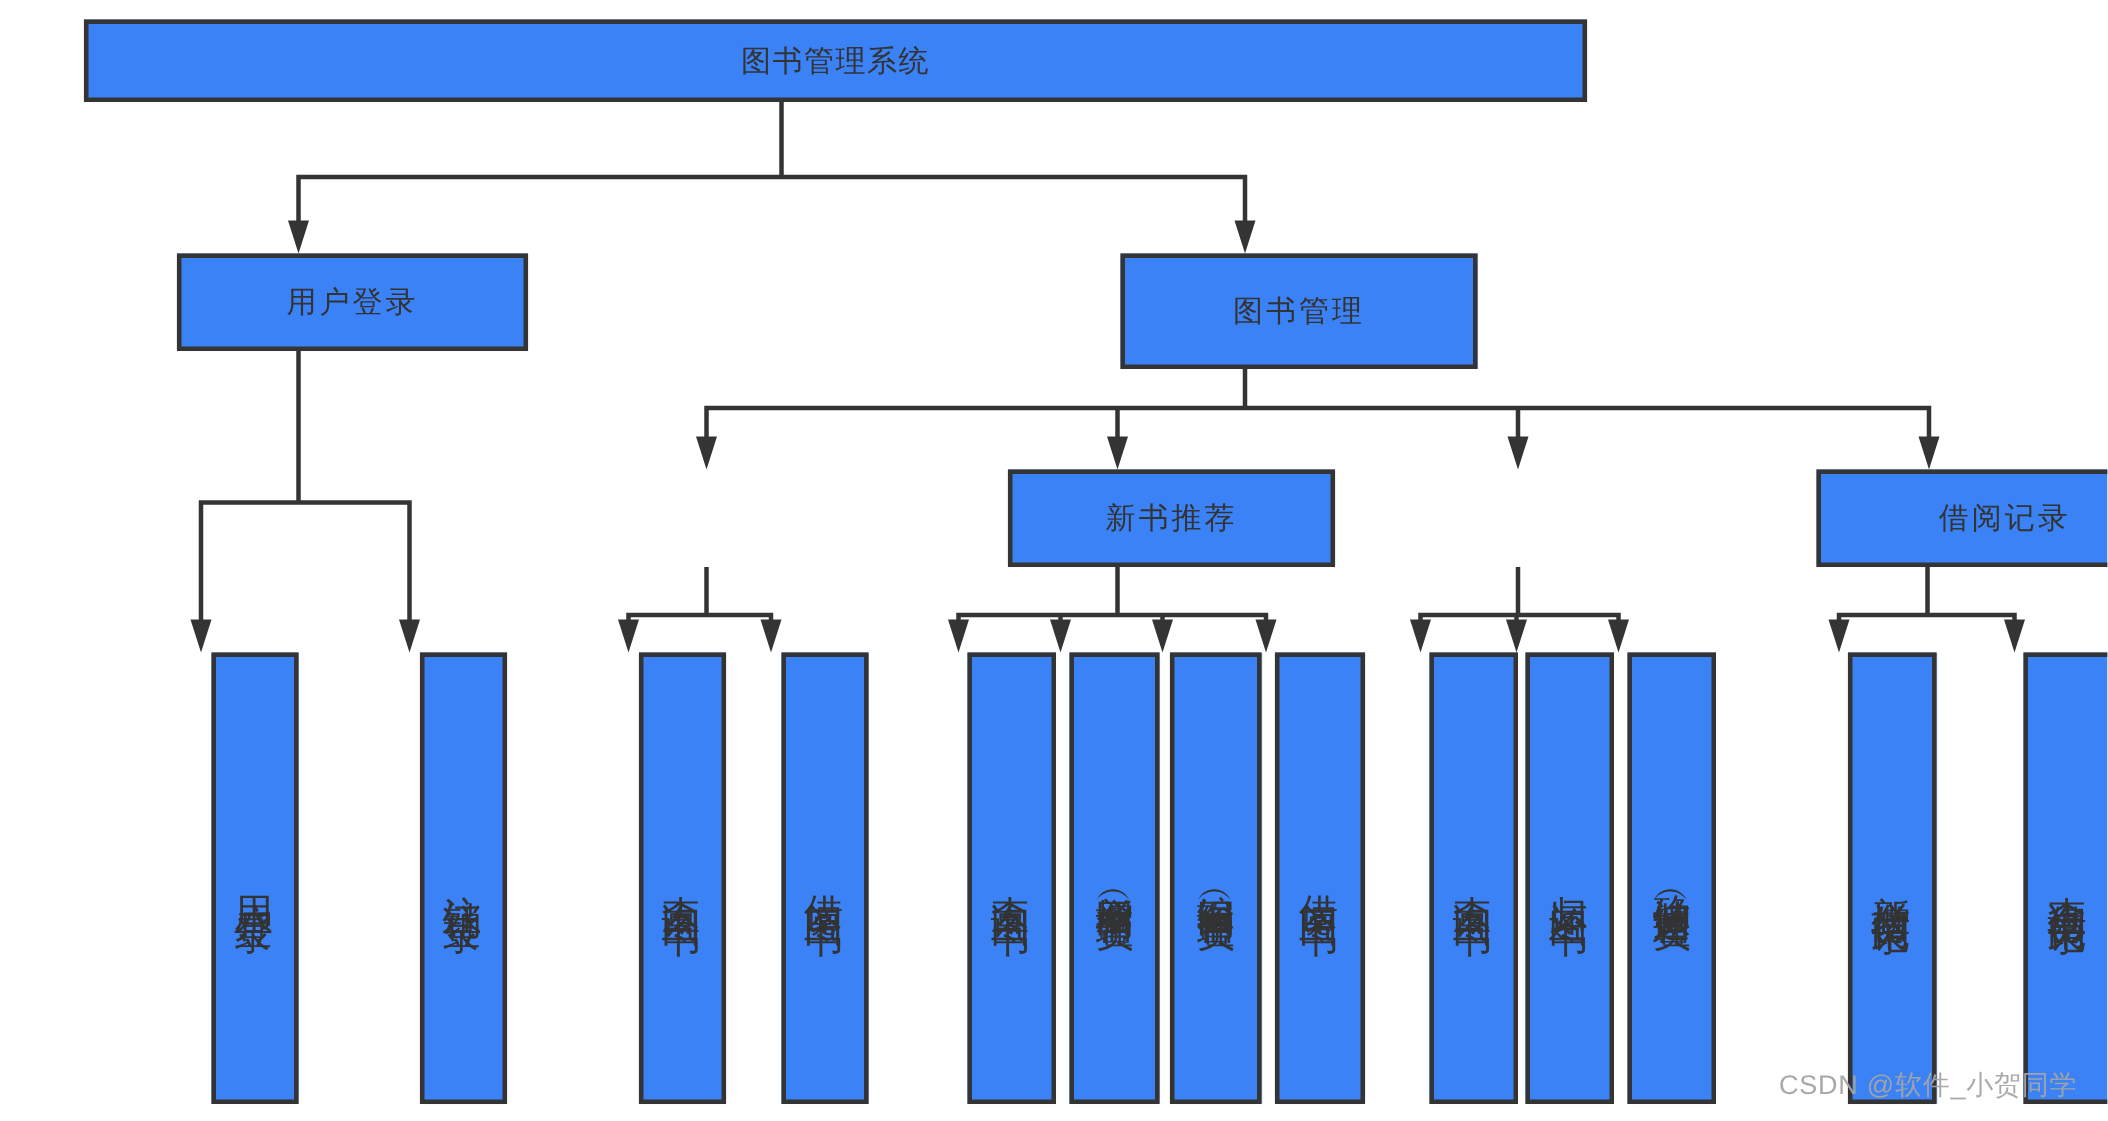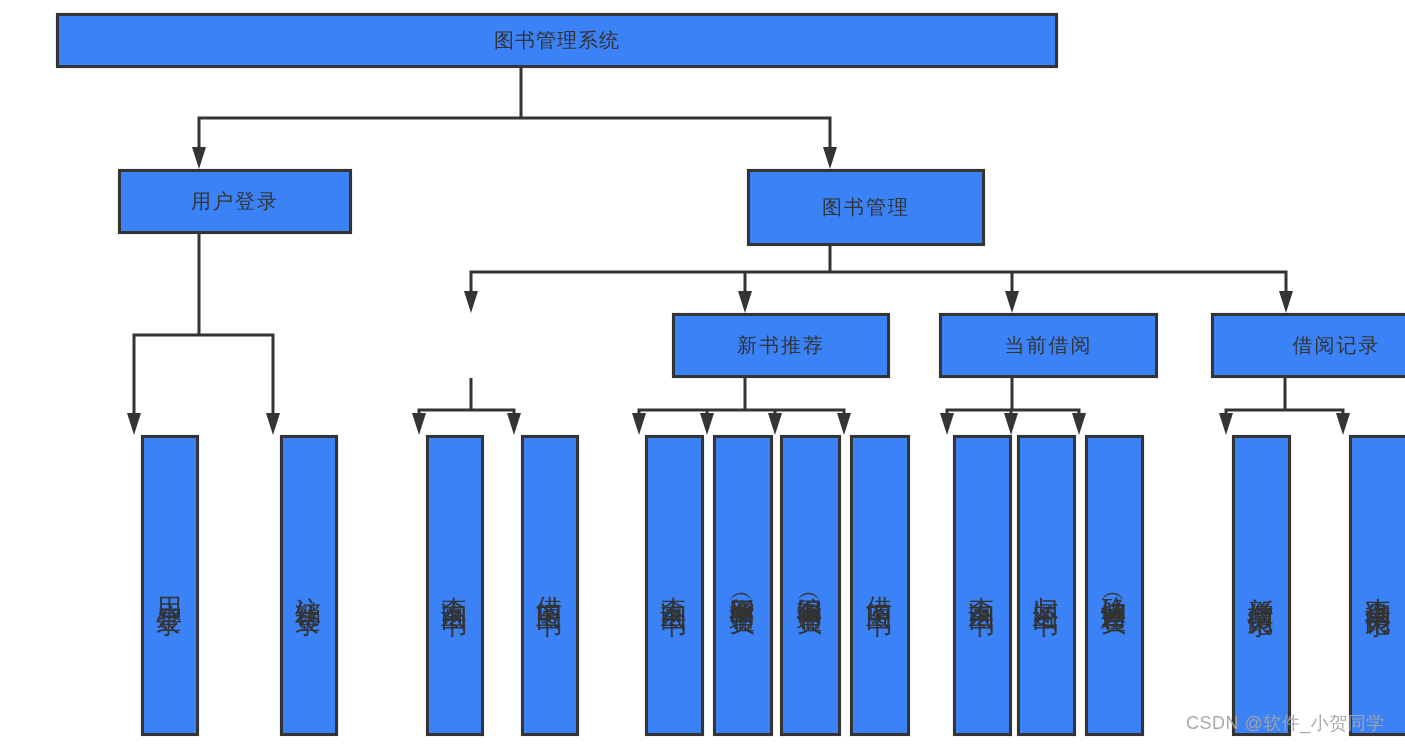--- a/index.html
+++ b/index.html
@@ -96,23 +96,20 @@
   <div class="box" style="left:82px;top:169px;width:234px;height:65px">
     <span class="hlabel">用户登录</span>
   </div>
   <div class="box" style="left:711px;top:169px;width:238px;height:77px">
     <span class="hlabel">图书管理</span>
   </div>
 
   <div class="box" style="left:636px;top:313px;width:218px;height:65px">
     <span class="hlabel">新书推荐</span>
   </div>
-  <div class="box" style="left:903px;top:313px;width:219px;height:65px">
-    <span class="hlabel">当前借阅</span>
-  </div>
   <div class="box" style="left:1175px;top:313px;width:251px;height:65px">
     <span class="hlabel">借阅记录</span>
   </div>
 
   <div class="box leaf" style="left:105px;top:435px;width:58px;height:301px">
     <span>用户登录</span>
   </div>
   <div class="box leaf" style="left:244px;top:435px;width:58px;height:301px">
     <span>注销登录</span>
   </div>

